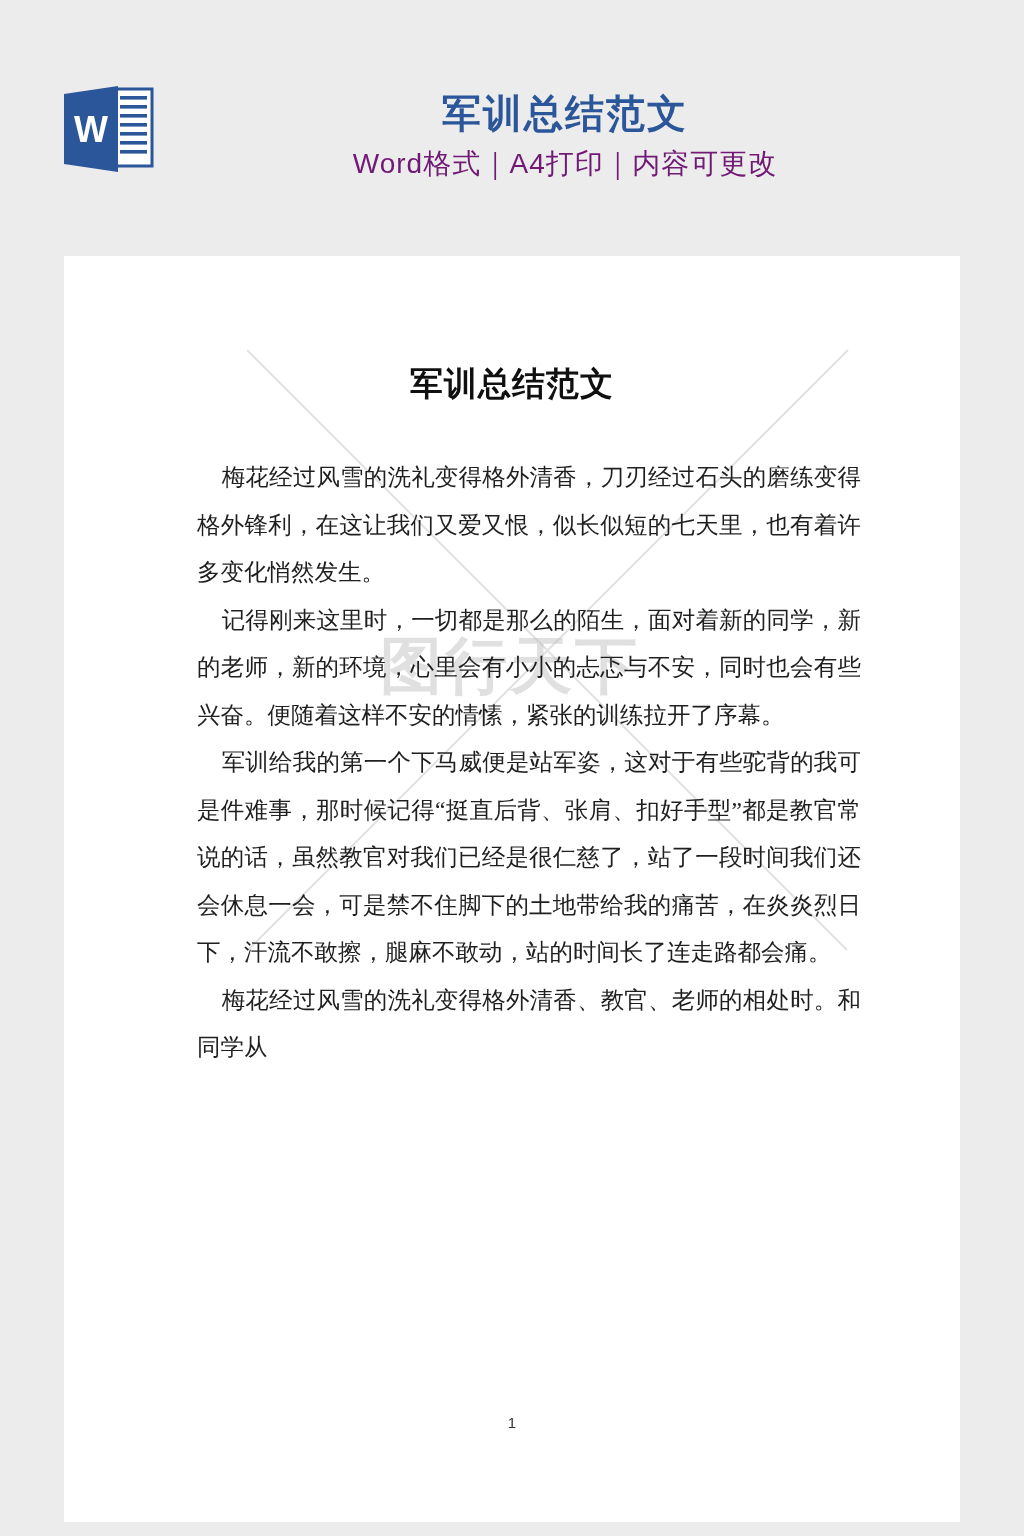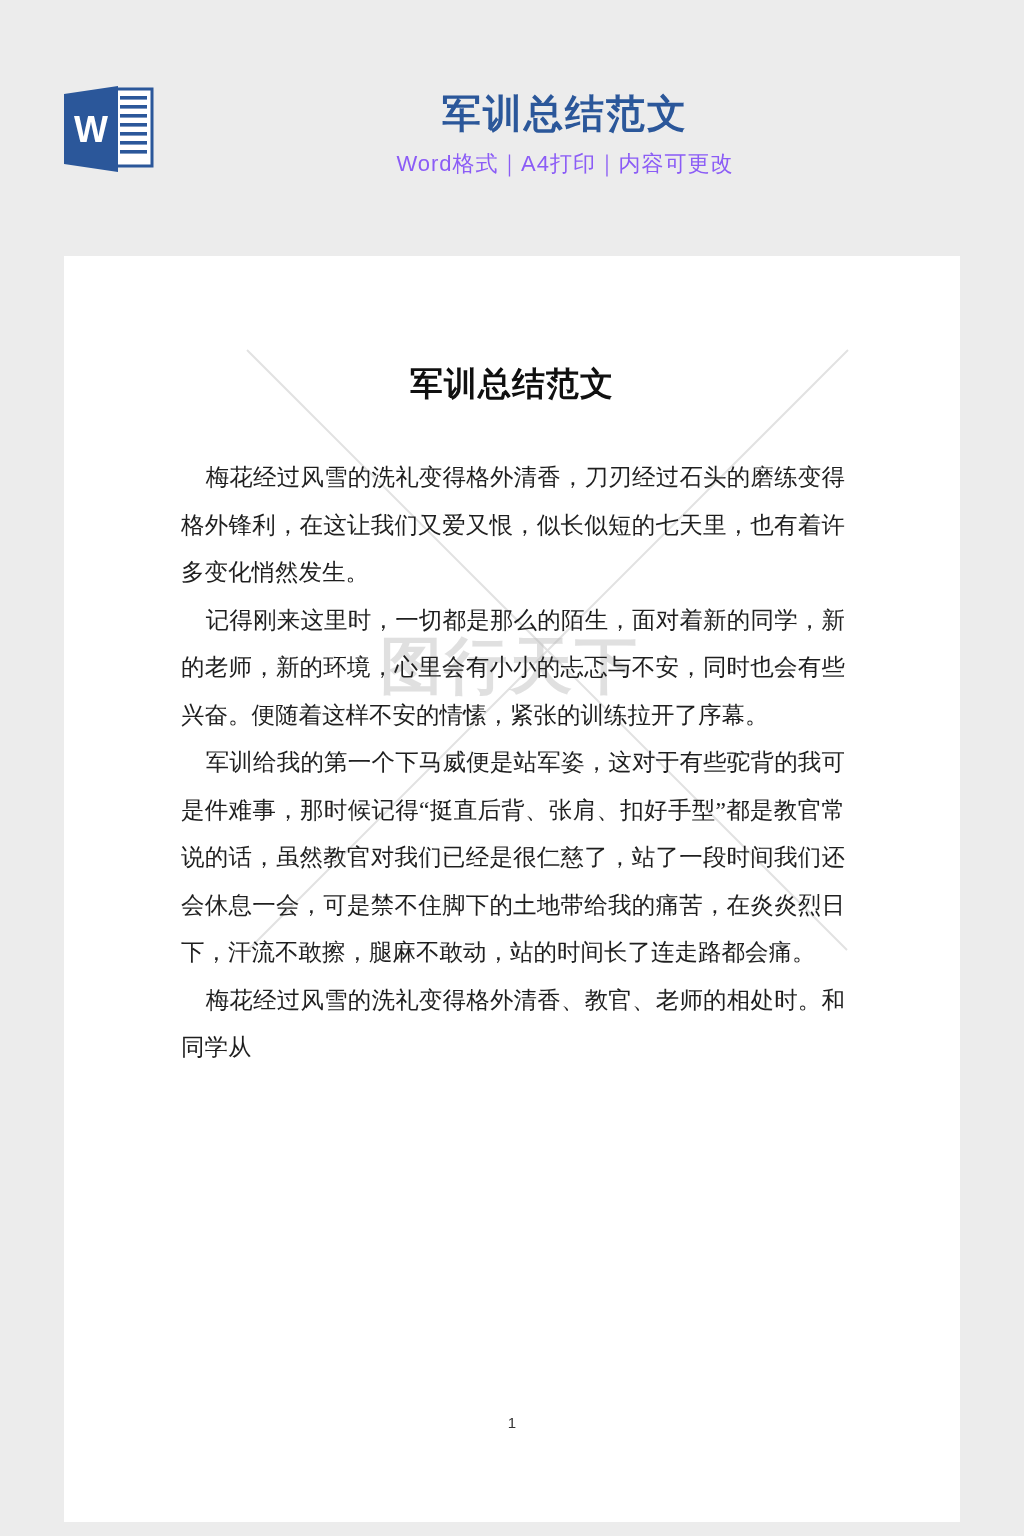--- a/index.html
+++ b/index.html
@@ -12,22 +12,22 @@
 
   
   .word-icon { position:absolute; left:64px; top:84px; width:92px; height:90px; }
   .header-text { position:absolute; left:105px; top:92px; width:920px; text-align:center; }
   .header-title {
     margin:0; font-size:39px; line-height:44px; font-weight:bold;
     color:#2b579a; letter-spacing:2px;
     font-family:"Liberation Sans", sans-serif;
   }
   .header-subtitle {
-    margin-top:13px; font-size:22px; line-height:30px;
-    color:#8b5cf6; letter-spacing:1px;
+    margin-top:13px; font-size:28px; line-height:30px;
+    color:#701a75; letter-spacing:1px;
   }
 
   
   .page {
     position:absolute; left:64px; top:256px;
     width:896px; height:1266px; background:#ffffff;
   }
 
   
   .wm-lines { position:absolute; left:0; top:0; width:896px; height:1266px; z-index:0; }
@@ -38,21 +38,21 @@
     color:rgba(186,186,186,0.45);
   }
 
   .doc-title {
     position:absolute; z-index:1; top:106px; left:0; width:100%;
     margin:0; text-align:center;
     font-family:"Liberation Serif", serif; font-weight:bold;
     font-size:33px; color:#101010; letter-spacing:1px;
   }
   .doc-paragraphs {
-    position:absolute; z-index:1; top:198px; left:117px; width:664px;
+    position:absolute; z-index:1; top:198px; left:133px; width:664px;
     font-family:"Liberation Serif", serif;
     font-size:23.5px; line-height:47.5px; color:#1f1f1f;
     text-align:justify;
   }
   .doc-paragraphs p { margin:0; text-indent:1.05em; }
 
   .page-num {
     position:absolute; z-index:1; top:1158px; left:0; width:100%;
     text-align:center; font-size:15px; color:#333;
     font-family:"Liberation Sans", sans-serif;

